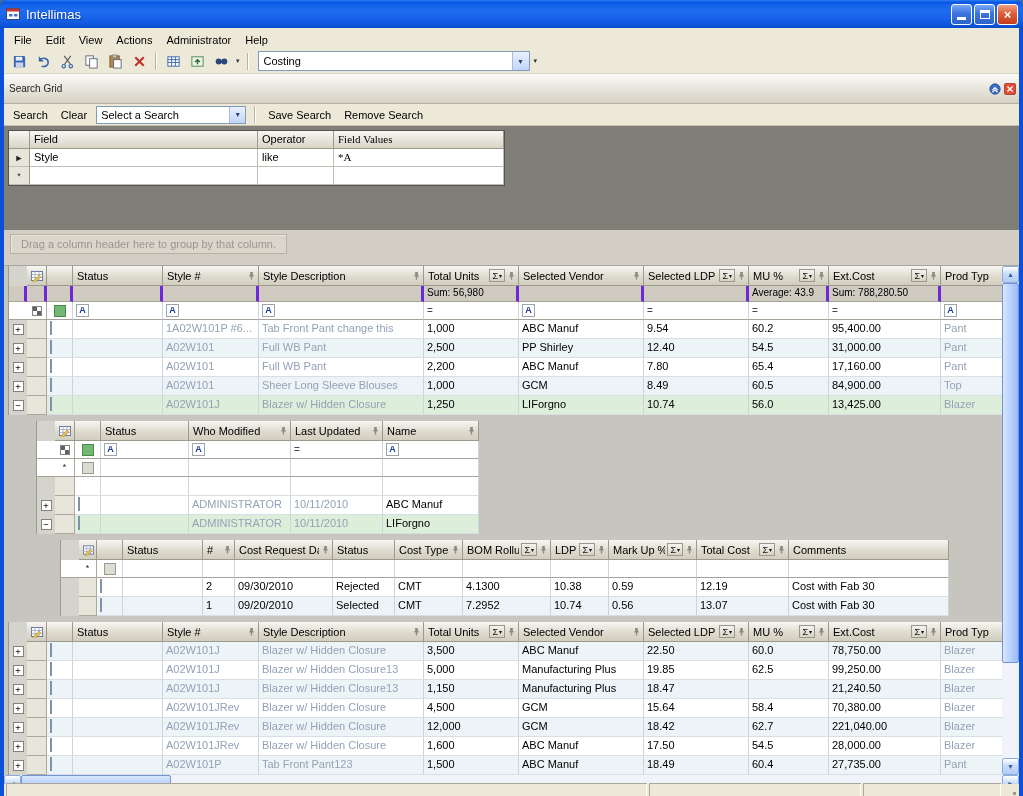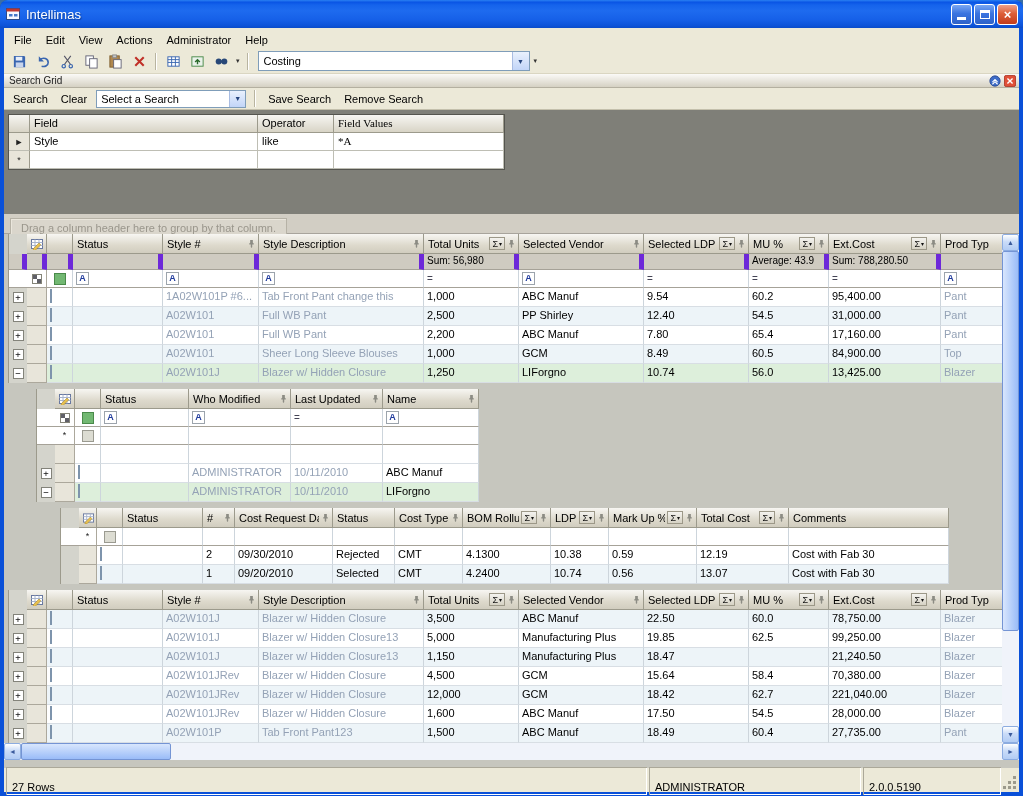--- a/index.html
+++ b/index.html
@@ -25,54 +25,54 @@
 
   .toolbar { height:25px; flex:none; display:flex; align-items:center; gap:2px; padding:1px 4px; background:#ECE9D8; border-bottom:1px solid #DAD6C2; }
   .tbtn { width:22px; height:21px; display:flex; align-items:center; justify-content:center; border-radius:2px; }
   .tbtn svg { width:15px; height:15px; }
   .tsep { width:2px; height:17px; border-left:1px solid #B8B4A0; border-right:1px solid #fff; margin:0 3px; }
   .ddmini { font-size:7px; color:#333; padding:0 2px; }
   .combo { width:272px; height:20px; background:#fff; border:1px solid #7F9DB9; display:flex; align-items:center; margin-left:4px; }
   .combo .cval { flex:1; padding:0 5px; overflow:hidden; white-space:nowrap; }
   .combo .cbtn { width:17px; height:18px; flex:none; background:linear-gradient(#E9F1FD,#C2D5F8); border-left:1px solid #A8BCE2; display:flex; align-items:center; justify-content:center; color:#26457E; font-size:7px; }
 
-  .captionbar { height:14px; flex:none; display:flex; align-items:center; padding:4px 3px;
+  .captionbar { height:30px; flex:none; display:flex; align-items:center; padding:4px 3px;
     background:linear-gradient(180deg,#FBFAF7,#D5D1C3); border-bottom:1px solid #B4B0A0; }
   .caption-title { flex:1; font-size:10px; color:#222; padding-left:2px; }
   .capicon { width:12px; height:12px; margin-left:3px; flex:none; }
 
   .searchbar { height:22px; flex:none; display:flex; align-items:center; gap:5px; padding:1px 5px; background:#ECE9D8; border-bottom:1px solid #C4C0AC; }
   .flatbtn { padding:2px 4px; }
   .scombo { width:150px; height:18px; background:#fff; border:1px solid #7F9DB9; display:flex; align-items:center; }
   .scombo .cval { flex:1; padding:0 4px; overflow:hidden; white-space:nowrap; }
   .scombo .cbtn { width:16px; height:16px; flex:none; background:linear-gradient(#E9F1FD,#C2D5F8); border-left:1px solid #A8BCE2; display:flex; align-items:center; justify-content:center; color:#26457E; font-size:7px; }
 
   .graypanel { height:104px; flex:none; background:#7F7F78; padding:4px 0 0 4px; }
   .sgrid { width:497px; border:1px solid #55554F; background:#fff; }
   .sgrow { display:flex; height:18px; }
   .sgc { border-right:1px solid #BEBEB4; border-bottom:1px solid #BEBEB4; padding:1px 4px; background:#fff; overflow:hidden; white-space:nowrap; line-height:14px; }
   .sgrow.head .sgc { background:linear-gradient(#F7F6F2,#D8D4C6); border-right:1px solid #9C9A8C; border-bottom:1px solid #9C9A8C; }
   .sgc.ssel { width:21px; flex:none; background:#E8E5DA; border-right:1px solid #9C9A8C; display:flex; align-items:center; justify-content:center; padding:0; }
   .sgc.sf { width:228px; flex:none; } .sgc.so { width:76px; flex:none; } .sgc.sv { width:170px; flex:none;font-family:Liberation Serif, serif; }
   .rowmark { font-size:9px; color:#222; }
 
   .mainarea { flex:none; height:554px; display:flex; flex-direction:column; background:#C6C6BE; }
-  .groupbar { height:20px; flex:none; background:#D2CEC4; border-bottom:1px solid #A8A49C; padding:4px 0 0 6px; }
+  .groupbar { height:36px; flex:none; background:#D2CEC4; border-bottom:1px solid #A8A49C; padding:4px 0 0 6px; }
   .grouphint { display:inline-block; padding:3px 10px; color:#9A968C; background:#DAD6CC; border:1px solid #B6B2A6; box-shadow:1px 1px 0 #EAE6DC inset; }
   .gridwrap { position:relative; height:509px; flex:none; overflow:hidden; }
   .gridcanvas { position:absolute; left:4px; top:0; width:998px; height:509px; overflow:hidden; }
   .spacer { height:6px; }
 
   .row { display:flex; }
   .hrow { height:20px; } .sumrow { height:16px; } .frow { height:18px; } .drow { height:19px; }
   .cell { border-right:1px solid #CDD5DC; border-bottom:1px solid #D8DEE4; padding:1px 3px; overflow:hidden; white-space:nowrap; line-height:15px; }
   .hcell { background:linear-gradient(#F7F6F2,#DDD9CC 60%,#D1CDBF); border-right:1px solid #9C9A8C; border-bottom:1px solid #9C9A8C;
     display:flex; align-items:center; padding:0 2px 0 4px; overflow:hidden; white-space:nowrap; }
   .hlbl { flex:1; overflow:hidden; }
-  .sumrow .cell { background:#CFCBC1; border-right:5px solid #6d28d9; border-bottom:1px solid #A6A298; font-size:10px; line-height:12px; }
+  .sumrow .cell { background:#CFCBC1; border-right:3px solid #6d28d9; border-bottom:1px solid #A6A298; font-size:10px; line-height:12px; }
   .frow .cell { background:#fff; border-bottom:1px solid #A6A298; display:flex; align-items:center; }
   .tree { flex:none; background:#D4D4CC; border:none; display:flex; align-items:center; justify-content:center; padding:0; }
   .selc { flex:none; background:#E8E5DA; border-right:1px solid #ACA89C; border-bottom:1px solid #ACA89C; display:flex; align-items:center; justify-content:center; padding:0; }
   .expander { width:11px; height:11px; border:1px solid #83837A; background:#fff; font-size:9px; line-height:9px; text-align:center; color:#111; font-family:"DejaVu Sans Mono",monospace; }
   .cb { width:12px; height:12px; border:1px solid #7E94AC; background:#fff; margin:1px auto 0; }
   .cb.green { background:#72B872; border-color:#4A8A4A; }
   .cb.gray { background:#DCDCD2; border-color:#9A9A90; }
   .muted { color:#94A2B6; }
   .fA { width:13px; height:13px; flex:none; border:1px solid #9CA4AC; background:#fff; color:#1F3A9C; font-weight:bold; font-size:9px; line-height:11px; text-align:center; }
   .feq { color:#445; font-size:10px; }
@@ -776,21 +776,21 @@
 
                 <div class="row drow b3row alt">
                   <div class="cell tree c-tree"></div>
                   <div class="cell selc c-sel"></div>
                   <div class="cell c-cb"><span class="cb"></span></div>
                   <div class="cell c-status"></div>
                   <div class="cell c-num">1</div>
                   <div class="cell c-date">09/20/2010</div>
                   <div class="cell c-st2">Selected</div>
                   <div class="cell c-ctype">CMT</div>
-                  <div class="cell c-bom">4.2400</div>
+                  <div class="cell c-bom">7.2952</div>
                   <div class="cell c-ldp3">10.74</div>
                   <div class="cell c-mkup">0.56</div>
                   <div class="cell c-total">13.07</div>
                   <div class="cell c-comm">Cost with Fab 30</div>
                 </div>
               </div>
           </div>
 
           <div class="spacer"></div>
 

